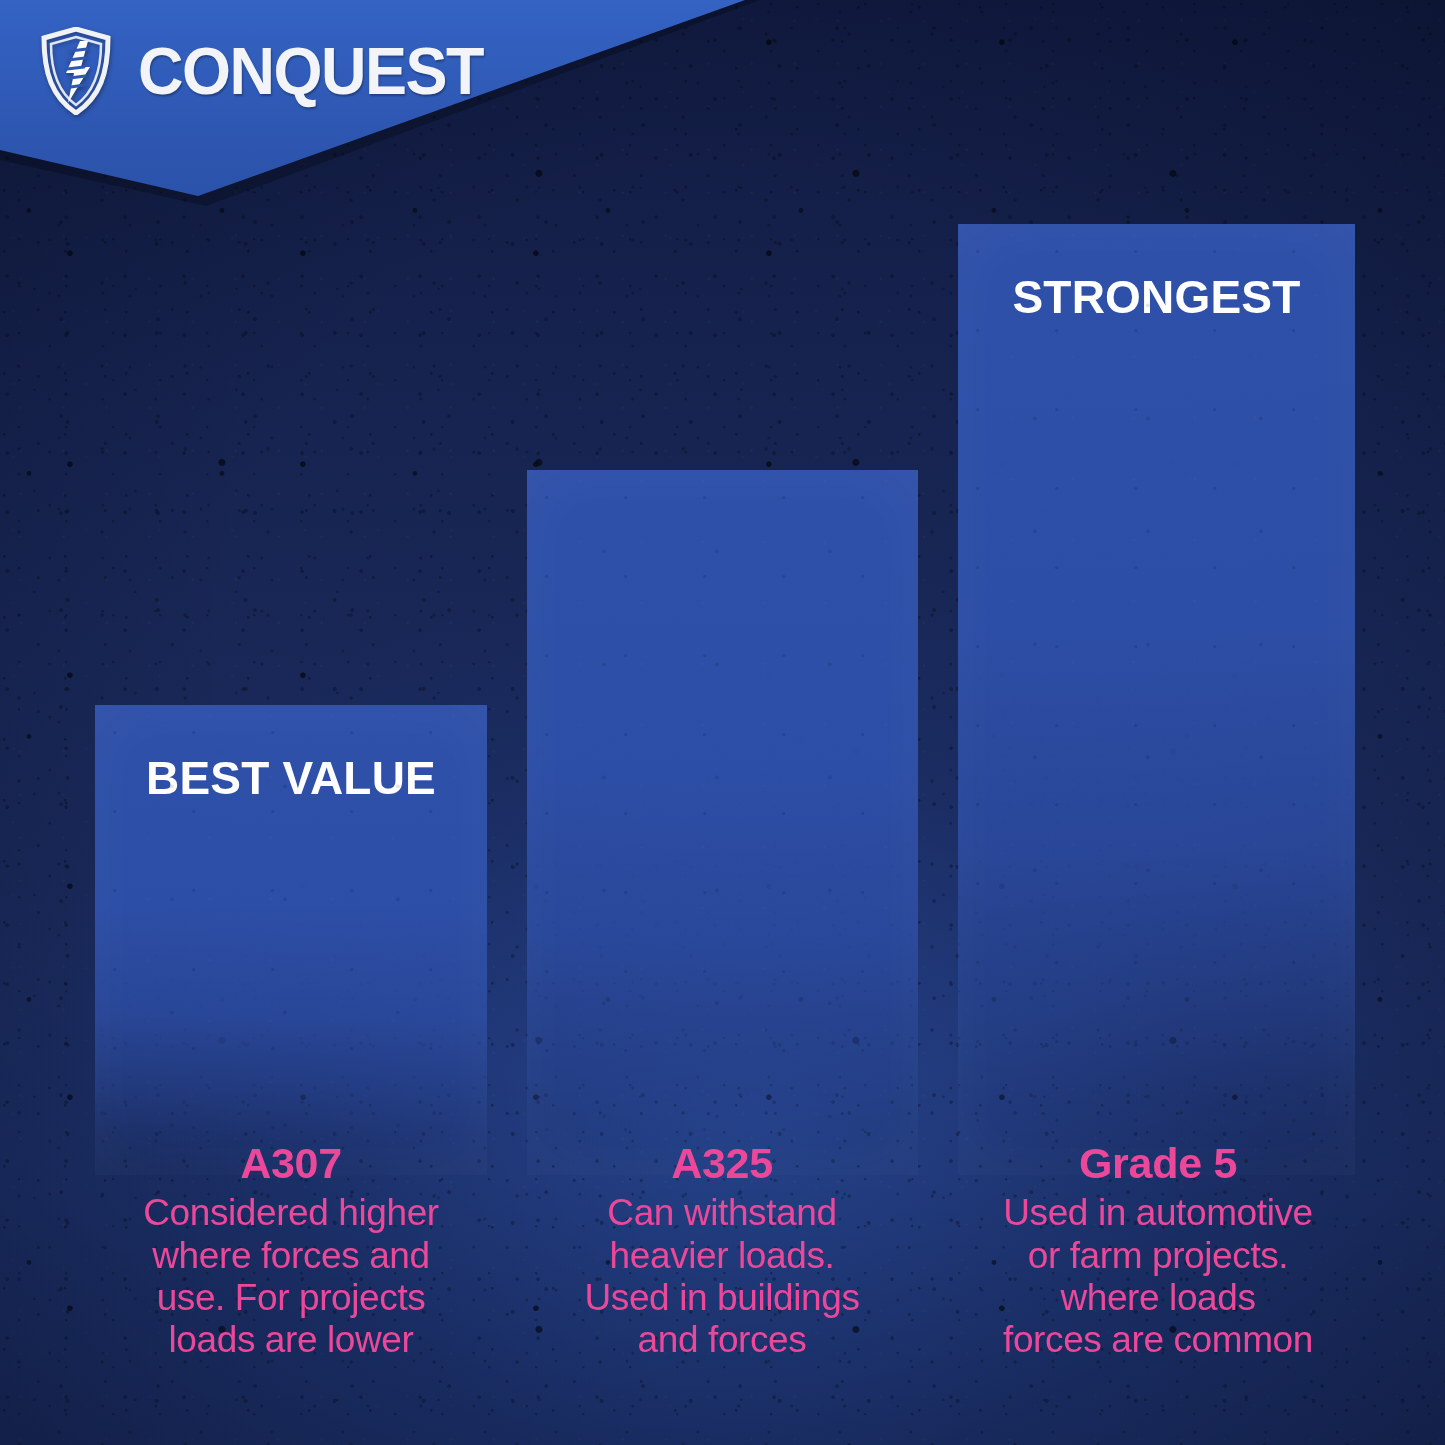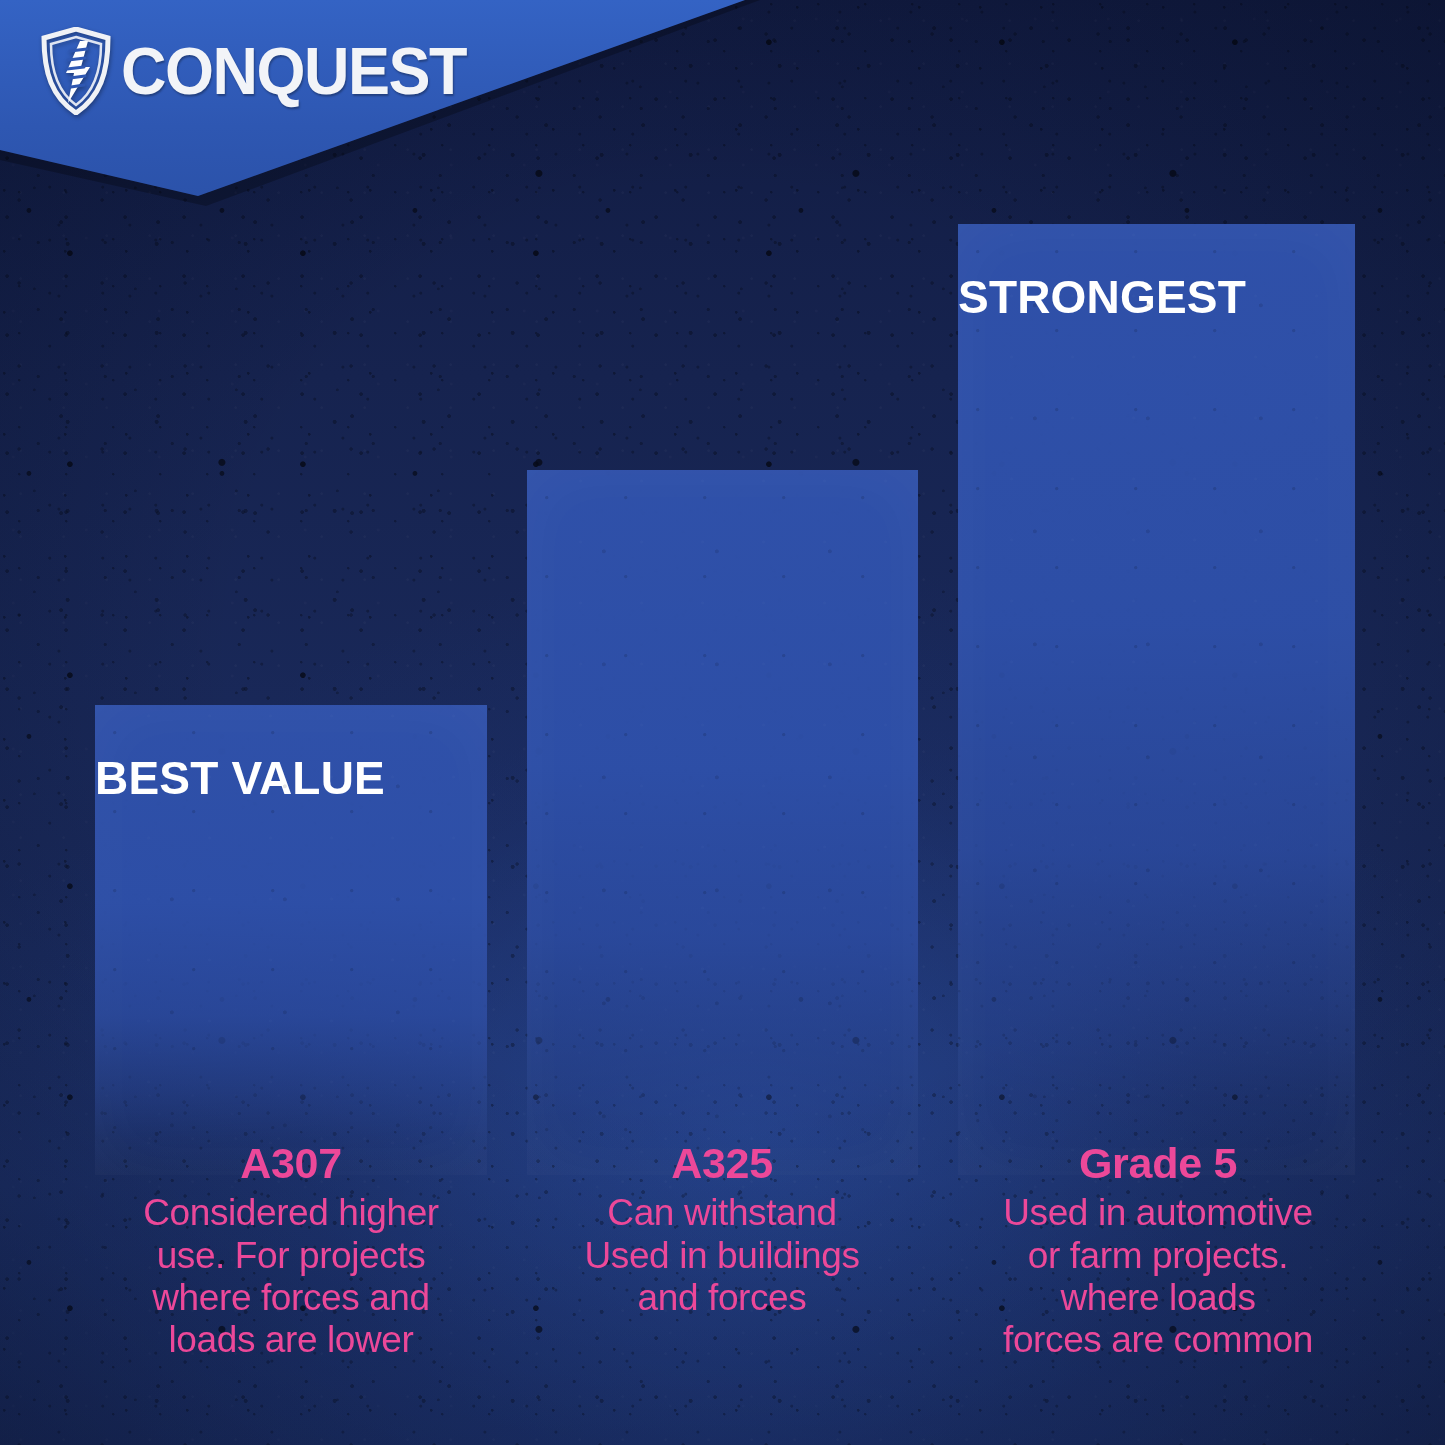--- a/index.html
+++ b/index.html
@@ -74,21 +74,21 @@
     position:absolute; left:0; top:0;
     width:1445px; height:250px;
     clip-path: polygon(0 150px, 198px 196px, 745px 0, 760px 0, 206px 206px, 0 160px);
     background:rgba(0,0,0,.25);
     z-index:2;
   }
 
   
   .logo{
     position:absolute; left:40px; top:27px;
-    display:flex; align-items:center; gap:9px;
+    display:flex; align-items:center; gap:26px;
     z-index:6;
   }
   .logo-shield{ width:72px; height:88px; display:block; filter:drop-shadow(1px 2px 2px rgba(0,0,0,.35)); }
   .logo-word{
     font-family:"Liberation Sans", sans-serif;
     font-weight:700;
     font-size:63px;
     letter-spacing:-1.5px;
     line-height:1;
     color:#f2f4f8;
@@ -118,20 +118,21 @@
       radial-gradient(circle at 25% 35%, rgba(0,0,0,.35) 0 1.3px, rgba(0,0,0,0) 2px),
       radial-gradient(circle at 68% 72%, rgba(0,0,0,.3) 0 1.6px, rgba(0,0,0,0) 2.3px),
       radial-gradient(circle at 88% 18%, rgba(255,255,255,.05) 0 1.2px, rgba(0,0,0,0) 1.8px);
     background-size: 79px 79px, 113px 113px, 61px 61px;
     pointer-events:none;
   }
 
   .bar-tag{
     position:absolute;
     left:0; right:0;
+    text-align:center;
     color:#ffffff;
     font-weight:700;
     font-size:46px;
     letter-spacing:.2px;
     white-space:nowrap;
   }
 
   .col-caption{
     position:absolute;
     text-align:center;
@@ -193,30 +194,31 @@
     </div>
 
     <div class="bar" style="left:958px; top:224px; width:397px; height:951px;">
       <div class="bar-tag" style="top:46px;">STRONGEST</div>
     </div>
 
     <div class="col-caption" style="left:88px; top:1140px; width:406px;">
       <div class="col-title">A307</div>
       <div class="col-desc">
         <div>Considered higher</div>
+        <div>where forces and</div>
         <div>use. For projects</div>
-        <div>where forces and</div>
         <div>loads are lower</div>
       </div>
     </div>
 
     <div class="col-caption" style="left:522px; top:1140px; width:400px;">
       <div class="col-title">A325</div>
       <div class="col-desc">
         <div>Can withstand</div>
+        <div>heavier loads.</div>
         <div>Used in buildings</div>
         <div>and forces</div>
       </div>
     </div>
 
     <div class="col-caption" style="left:952px; top:1140px; width:412px;">
       <div class="col-title">Grade 5</div>
       <div class="col-desc">
         <div>Used in automotive</div>
         <div>or farm projects.</div>

